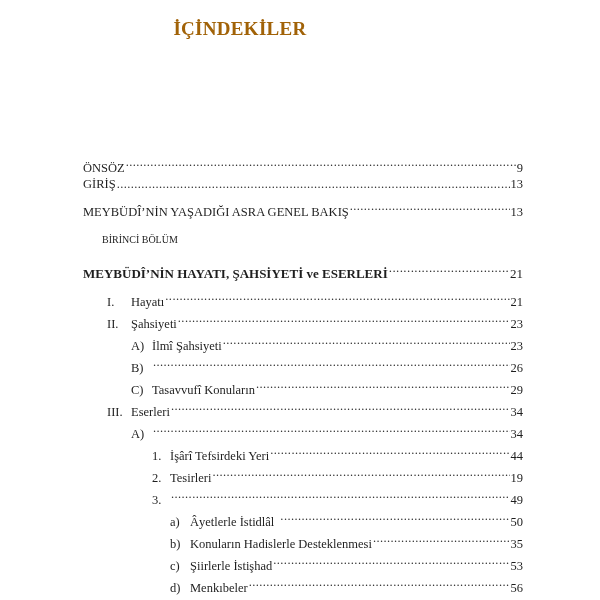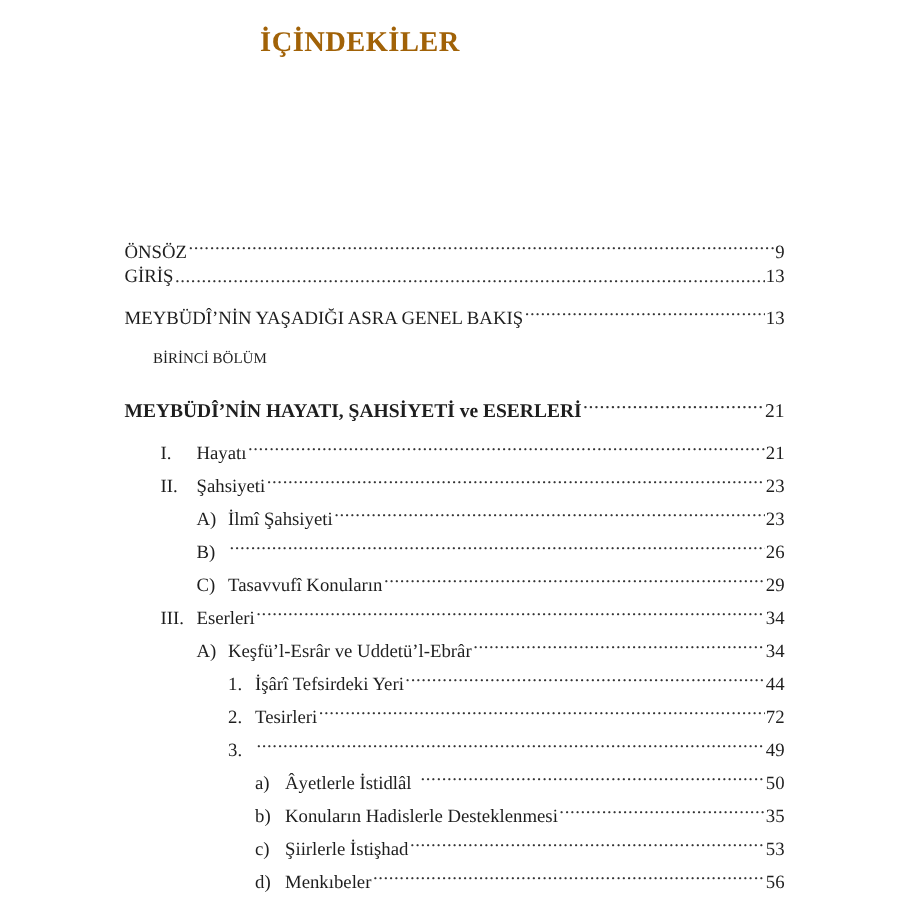--- a/index.html
+++ b/index.html
@@ -95,37 +95,36 @@
 
 <div class="row" style="top:396px; left:107px; width:416px;">
   <span class="num" style="width:24px;">III.</span>
   <span class="label">Eserleri</span>
   <span class="dots"></span>
   <span class="page">34</span>
 </div>
 
 <div class="row" style="top:418px; left:131px; width:392px;">
   <span class="num" style="width:21px;">A)</span>
-  <span class="label">Keşfü’l-Esrâr ve Uddetü’l-Ebrâr</span>
   <span class="dots"></span>
   <span class="page">34</span>
 </div>
 
 <div class="row" style="top:440px; left:152px; width:371px;">
   <span class="num" style="width:18px;">1.</span>
   <span class="label">İşârî Tefsirdeki Yeri</span>
   <span class="dots"></span>
   <span class="page">44</span>
 </div>
 
 <div class="row" style="top:462px; left:152px; width:371px;">
   <span class="num" style="width:18px;">2.</span>
   <span class="label">Tesirleri</span>
   <span class="dots"></span>
-  <span class="page">72</span>
+  <span class="page">19</span>
 </div>
 
 <div class="row" style="top:484px; left:152px; width:371px;">
   <span class="num" style="width:18px;">3.</span>
   <span class="dots"></span>
   <span class="page">49</span>
 </div>
 
 <div class="row" style="top:506px; left:170px; width:353px;">
   <span class="num" style="width:20px;">a)</span>

